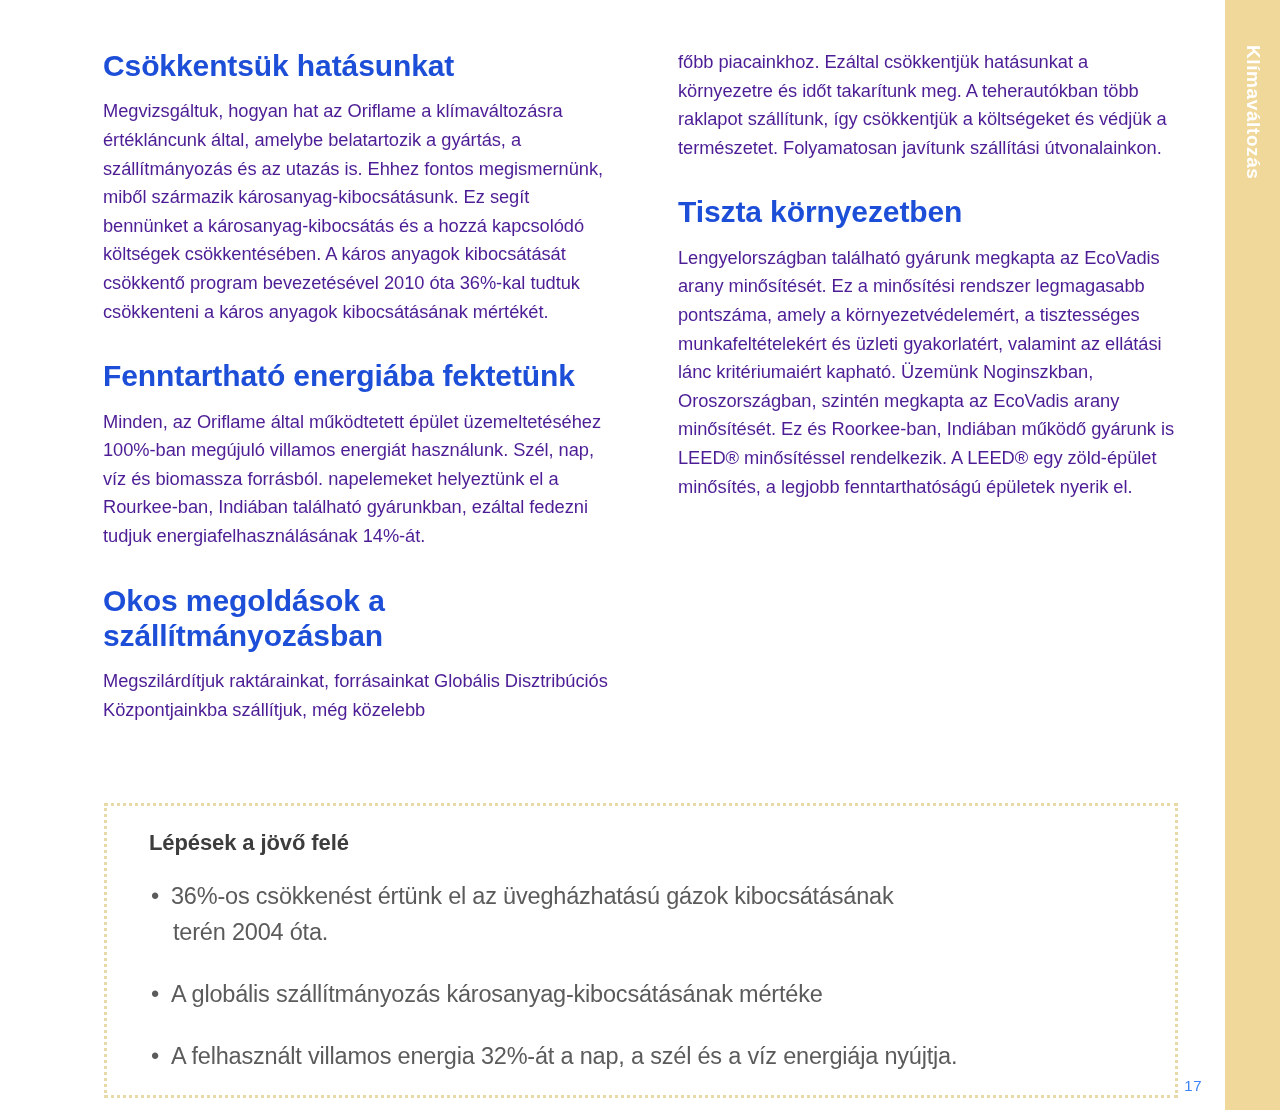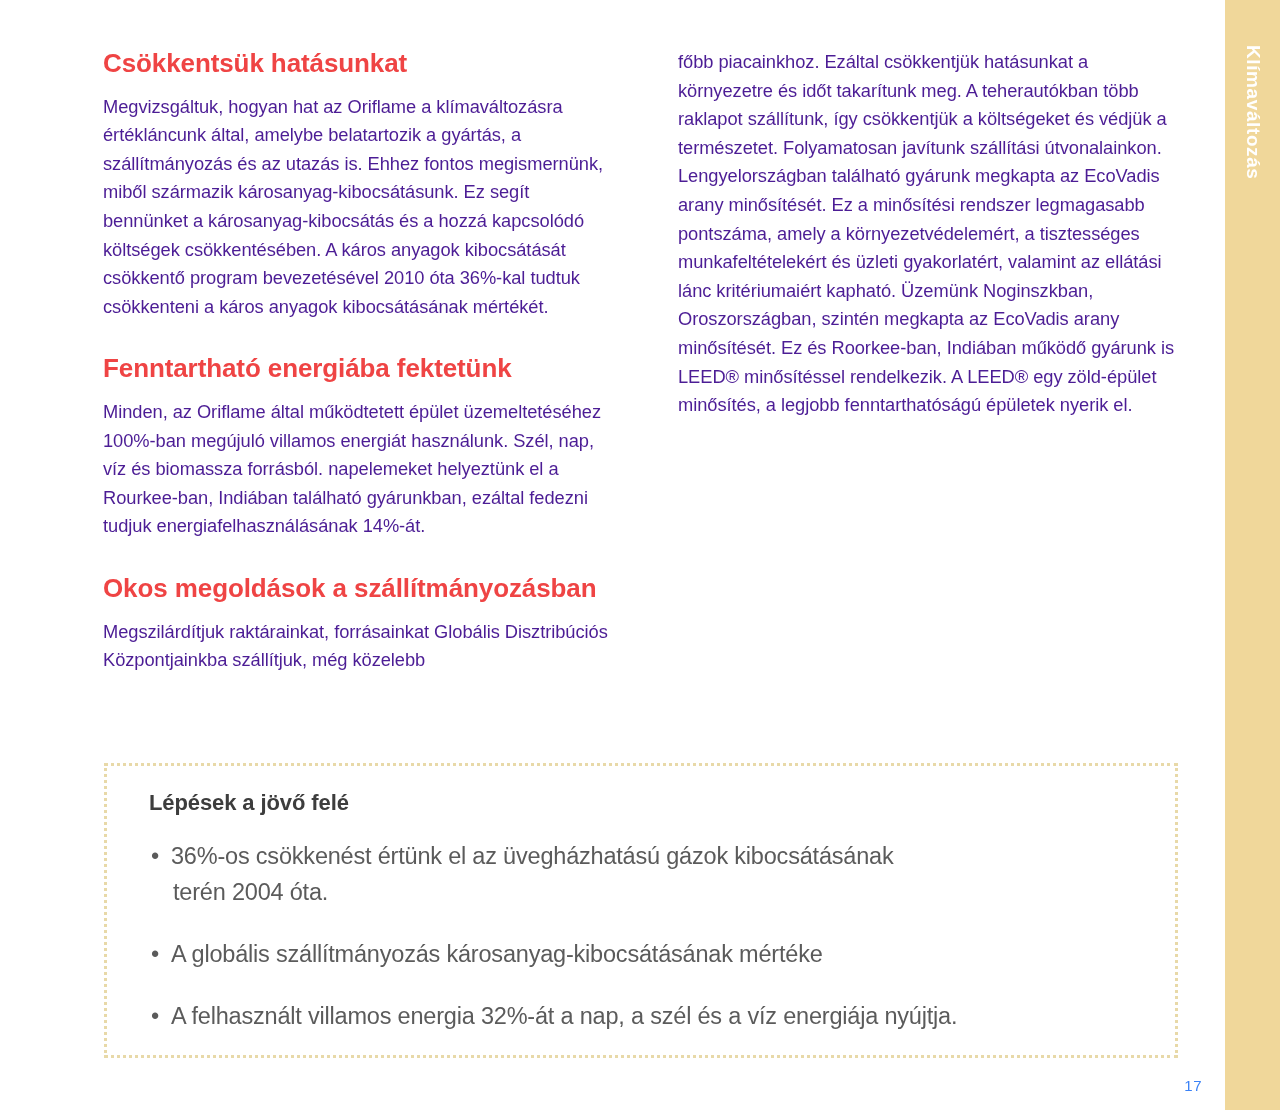--- a/index.html
+++ b/index.html
@@ -50,42 +50,42 @@
     display: flex;
     gap: 69px;
   }
   .col {
     width: 506px;
   }
   .col-right { width: 505px; }
 
   h2.section-heading {
     margin: 0 0 14px 0;
-    font-size: 26px;
+    font-size: 30px;
     font-weight: 700;
-    color: #ef4444;
+    color: #1d4ed8;
     letter-spacing: -0.1px;
     line-height: 1.18;
   }
   h2.section-heading.spaced { margin-top: 30px; }
 
   p.body-text {
     margin: 0;
     font-size: 18.3px;
     line-height: 28.6px;
     color: #4c1d95;
     letter-spacing: -0.05px;
   }
   p.body-text + h2.section-heading { margin-top: 32px; }
 
   
   .callout {
     position: absolute;
     left: 104px;
-    top: 763px;
+    top: 803px;
     width: 1074px;
     height: 295px;
     border: 3px dotted #e8d9a8;
     box-sizing: border-box;
   }
   .callout-inner {
     padding: 24px 30px 0 42px;
   }
   h3.callout-title {
     margin: 0 0 22px 0;
@@ -150,20 +150,21 @@
       <h2 class="section-heading">Fenntartható energiába fektetünk</h2>
       <p class="body-text">Minden, az Oriflame által működtetett épület üzemeltetéséhez 100%-ban megújuló villamos energiát használunk. Szél, nap, víz és biomassza forrásból. napelemeket helyeztünk el a Rourkee-ban, Indiában található gyárunkban, ezáltal fedezni tudjuk energiafelhasználásának 14%-át.</p>
 
       <h2 class="section-heading">Okos megoldások a szállítmányozásban</h2>
       <p class="body-text">Megszilárdítjuk raktárainkat, forrásainkat Globális Disztribúciós Központjainkba szállítjuk, még közelebb</p>
     </div>
 
     <div class="col col-right">
       <p class="body-text">főbb piacainkhoz. Ezáltal csökkentjük hatásunkat a környezetre és időt takarítunk meg. A teherautókban több raklapot szállítunk, így csökkentjük a költségeket és védjük a természetet. Folyamatosan javítunk szállítási útvonalainkon.</p>
 
+      <h2 class="section-heading spaced">Tiszta környezetben</h2>
       <p class="body-text">Lengyelországban található gyárunk megkapta az EcoVadis arany minősítését. Ez a minősítési rendszer legmagasabb pontszáma, amely a környezetvédelemért, a tisztességes munkafeltételekért és üzleti gyakorlatért, valamint az ellátási lánc kritériumaiért kapható. Üzemünk Noginszkban, Oroszországban, szintén megkapta az EcoVadis arany minősítését. Ez és Roorkee-ban, Indiában működő gyárunk is LEED® minősítéssel rendelkezik. A LEED® egy zöld-épület minősítés, a legjobb fenntarthatóságú épületek nyerik el.</p>
     </div>
 
   </div>
 
   <div class="callout">
     <div class="callout-inner">
       <h3 class="callout-title">Lépések a jövő felé</h3>
       <ul class="callout-list">
         <li>

